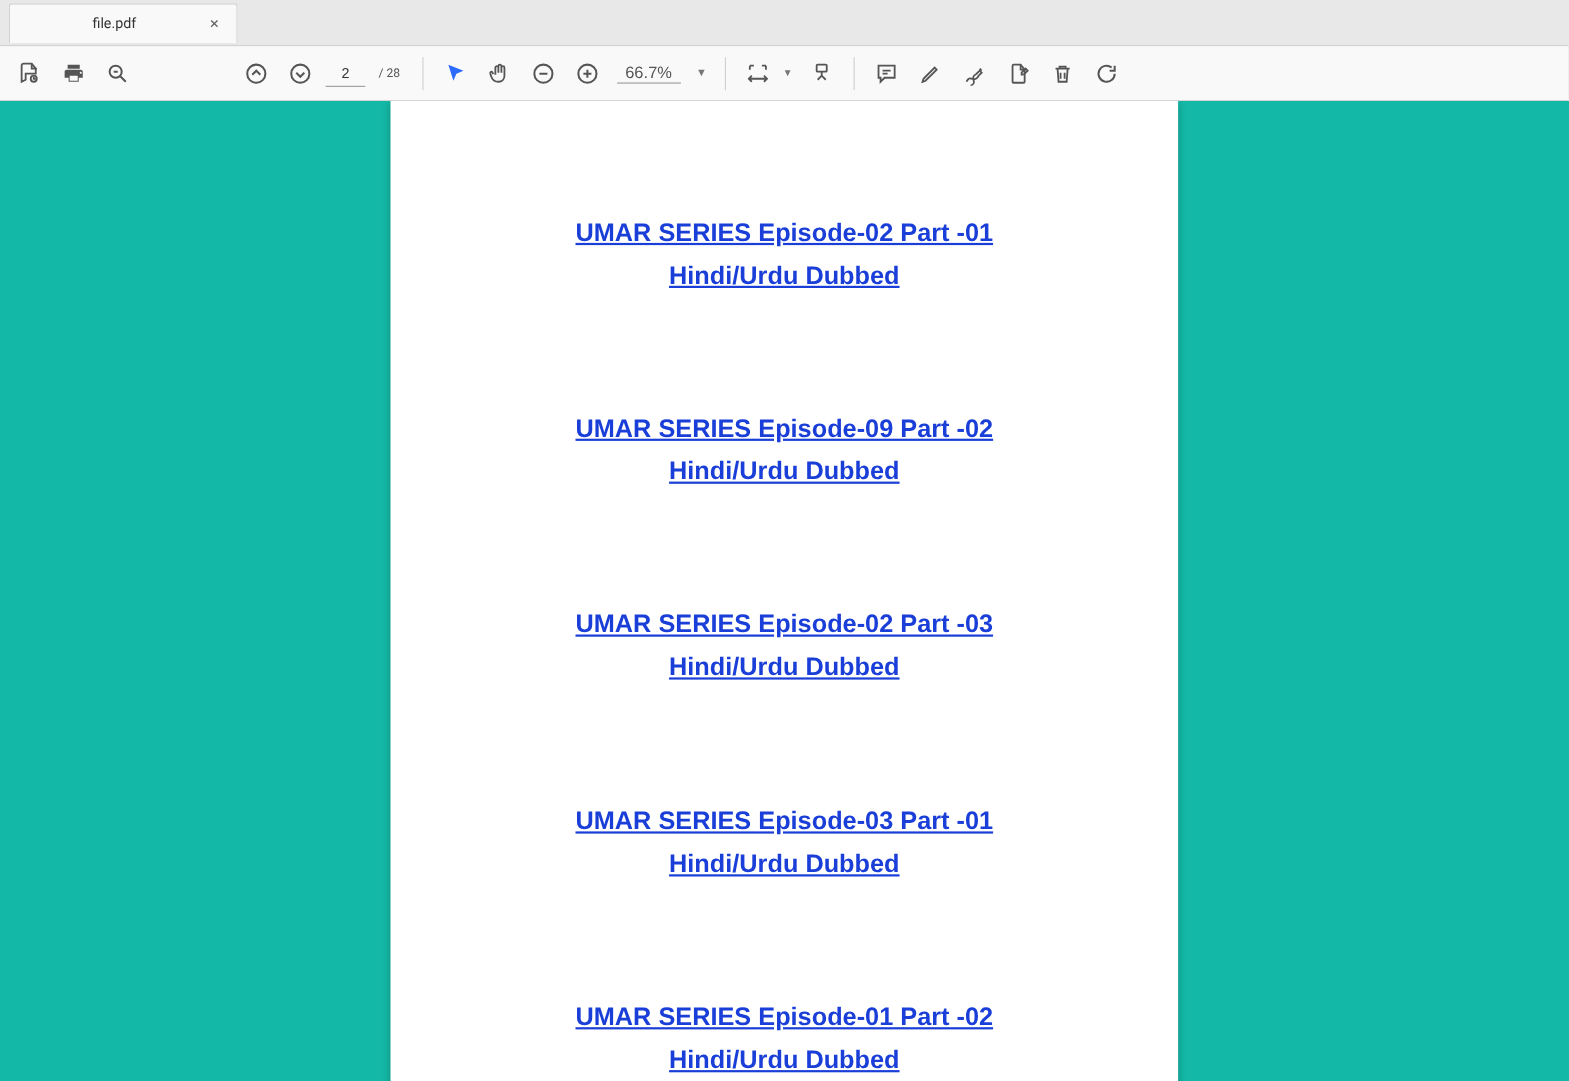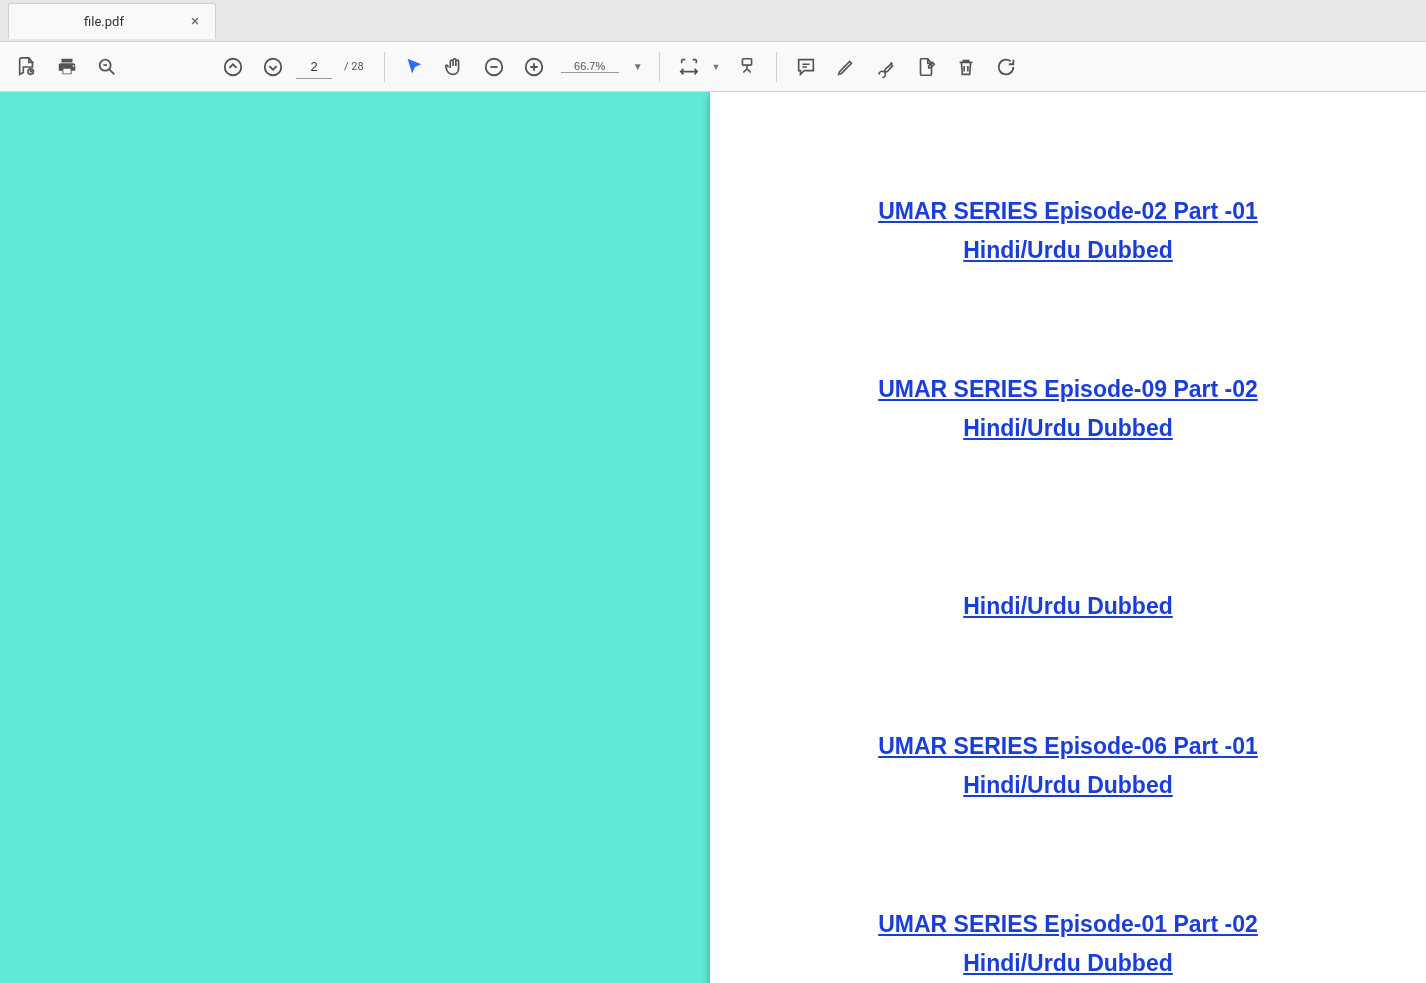--- a/index.html
+++ b/index.html
@@ -76,21 +76,21 @@
   color: #333;
 }
 .page-total {
   font-size: 11px;
   color: #555;
   margin-left: 6px;
   margin-right: 8px;
 }
 .zoom-value {
   width: 58px;
-  font-size: 11px;
+  font-size: 15px;
   color: #555;
   border: none;
   border-bottom: 1px solid #999;
   text-align: center;
   background: transparent;
   margin: 0 4px;
 }
 .zoom-dd {
   font-size: 10px;
   color: #777;
@@ -98,25 +98,25 @@
   padding: 4px;
 }
 .dd-sm {
   font-size: 9px;
   color: #777;
   margin-left: -4px;
   padding: 4px;
   cursor: pointer;
 }
 .viewer {
-  background: #5eead4;
+  background: #14b8a6;
   height: 891px;
   overflow: auto;
   display: flex;
-  justify-content: flex-end;
+  justify-content: center;
   padding-top: 0;
 }
 .page {
   background: #fff;
   width: 716px;
   min-height: 1000px;
   padding: 100px 60px 60px;
   box-shadow: 0 2px 8px rgba(0,0,0,0.3);
 }
 .link-block {
@@ -262,27 +262,27 @@
       </a>
     </div>
     <div class="link-block">
       <a href="#">
         <span>UMAR SERIES Episode-09 Part -02</span><br>
         <span>Hindi/Urdu Dubbed</span>
       </a>
     </div>
     <div class="link-block">
       <a href="#">
-        <br>
-        <span>Hindi/Urdu Dubbed</span>
-      </a>
-    </div>
-    <div class="link-block">
-      <a href="#">
-        <span>UMAR SERIES Episode-06 Part -01</span><br>
+        <span>UMAR SERIES Episode-02 Part -03</span><br>
+        <span>Hindi/Urdu Dubbed</span>
+      </a>
+    </div>
+    <div class="link-block">
+      <a href="#">
+        <span>UMAR SERIES Episode-03 Part -01</span><br>
         <span>Hindi/Urdu Dubbed</span>
       </a>
     </div>
     <div class="link-block">
       <a href="#">
         <span>UMAR SERIES Episode-01 Part -02</span><br>
         <span>Hindi/Urdu Dubbed</span>
       </a>
     </div>
   </div>

